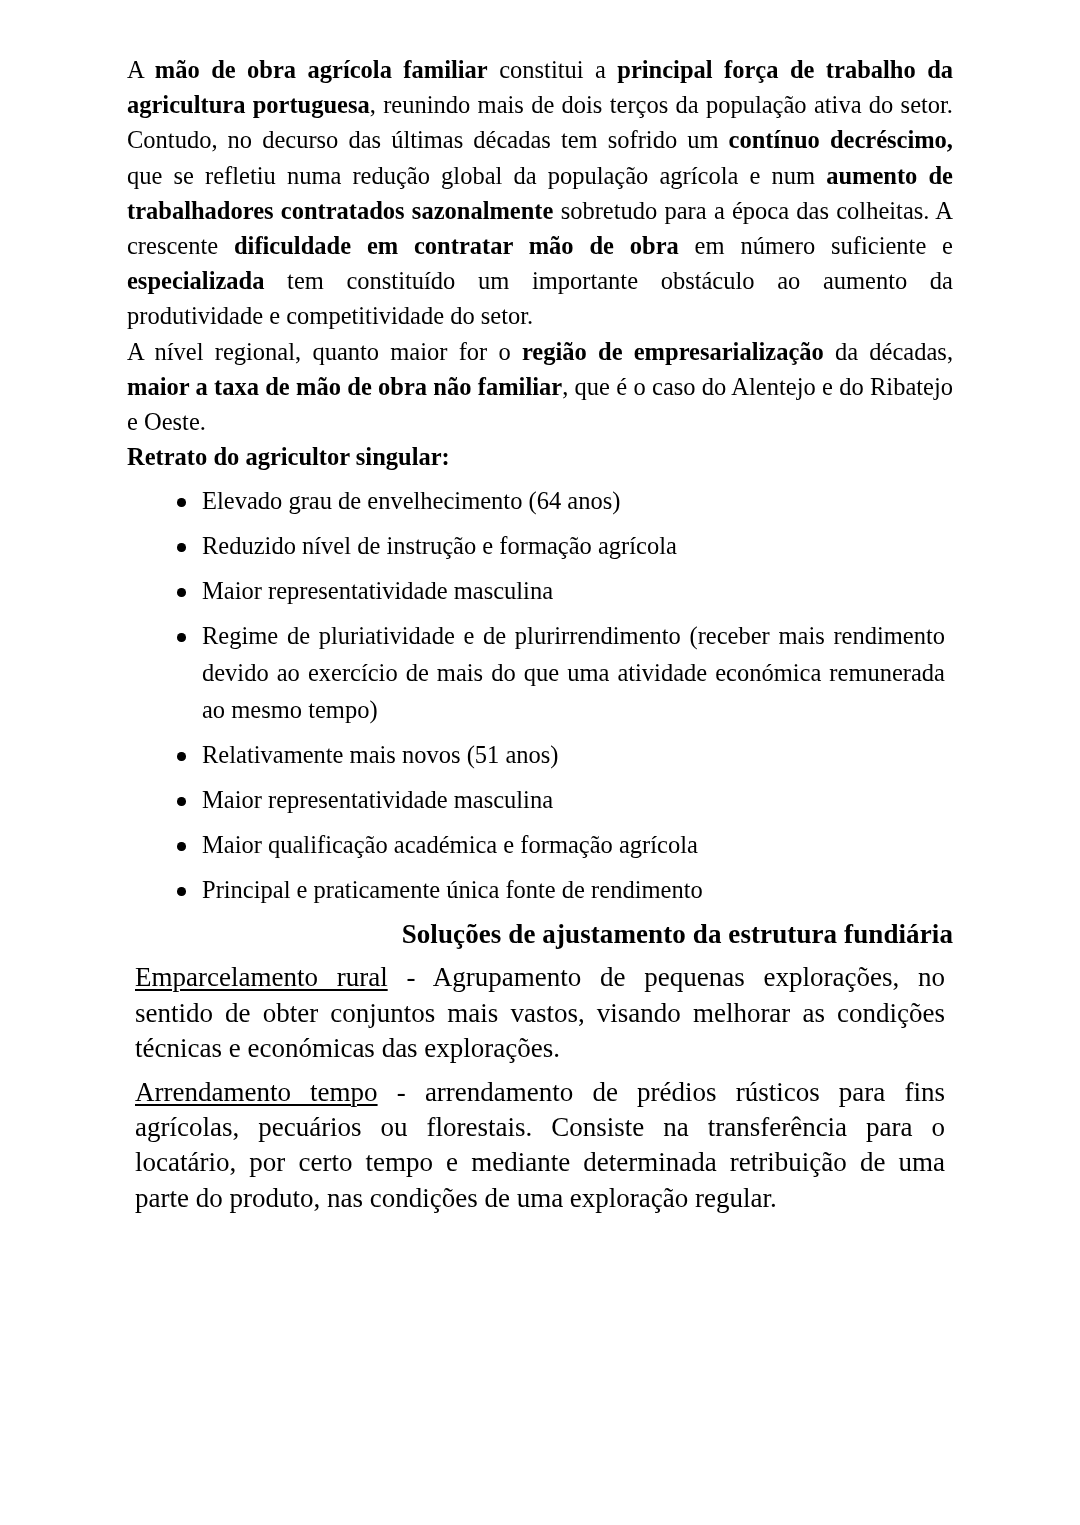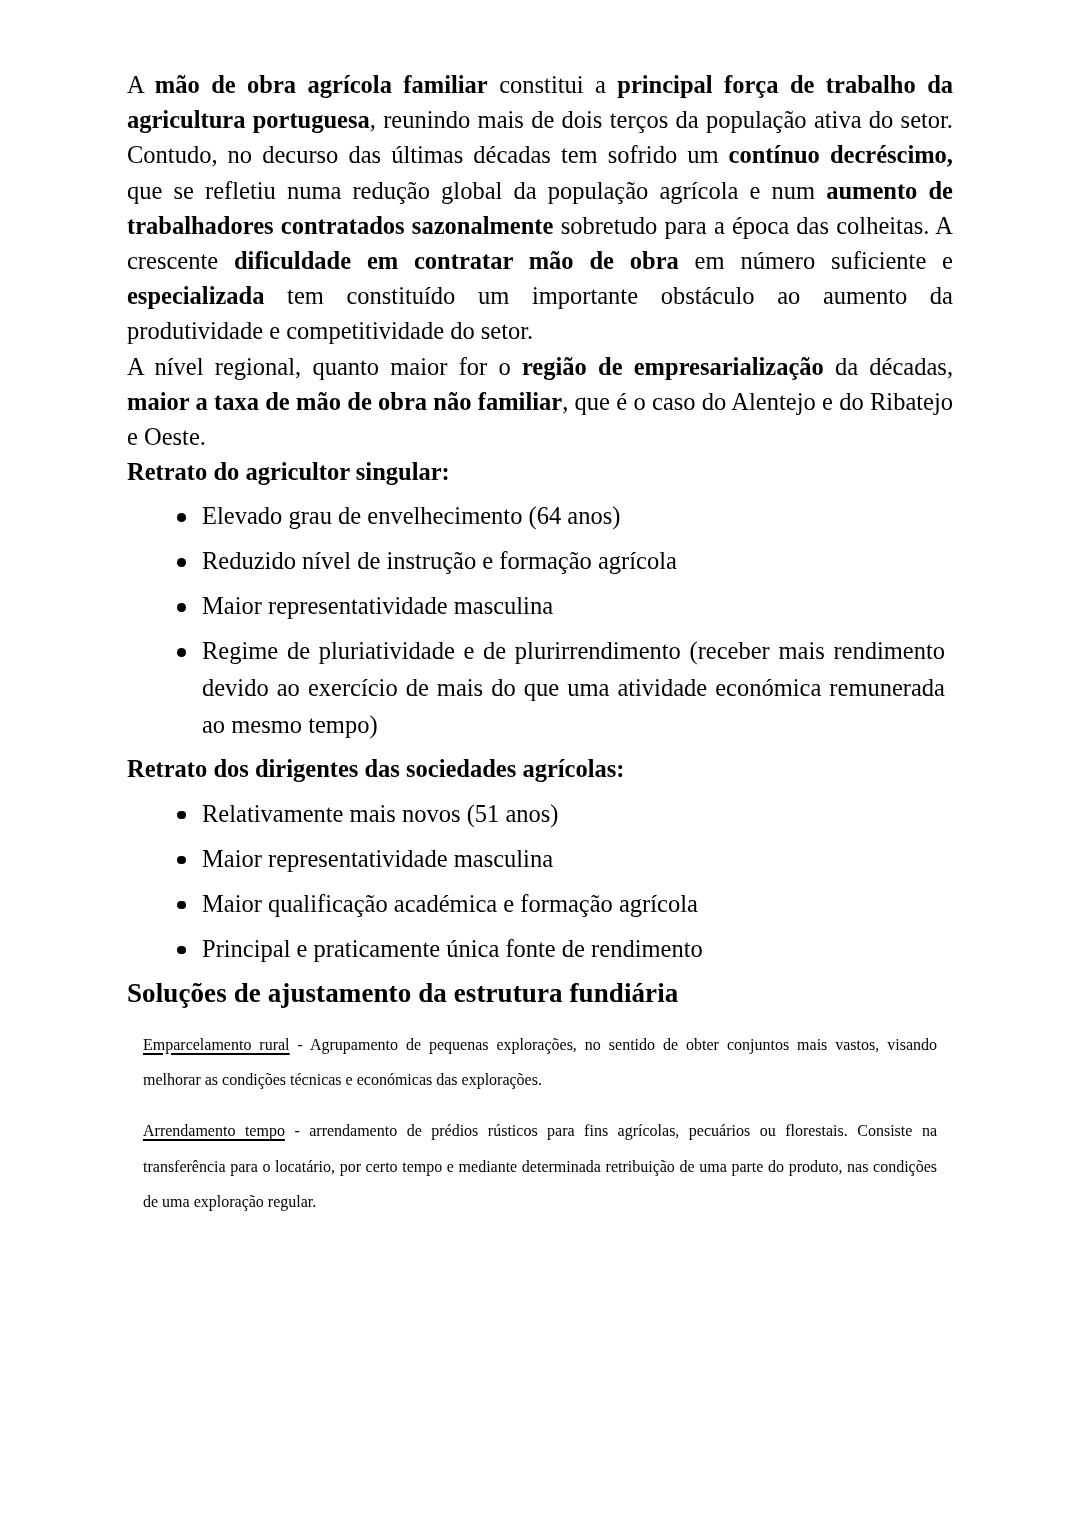--- a/index.html
+++ b/index.html
@@ -12,21 +12,21 @@
     height: 1525px;
     font-family: "Liberation Serif", "DejaVu Serif", serif;
     color: #000000;
     -webkit-font-smoothing: antialiased;
   }
   .page {
     position: relative;
     width: 1080px;
     height: 1525px;
     box-sizing: border-box;
-    padding: 67px 127px 0 127px;
+    padding: 52px 127px 0 127px;
     background: #ffffff;
   }
   .doc {
     width: 826px;
   }
 
   
   p.body-par {
     margin: 0;
     font-size: 24.5px;
@@ -75,29 +75,29 @@
     border-radius: 50%;
     background: #000000;
   }
 
   
   h1.center-title {
     margin: 0;
     font-size: 27px;
     line-height: 36px;
     font-weight: bold;
-    text-align: left;
+    text-align: right;
     letter-spacing: 0.1px;
   }
   .gap-before-title { margin-top: 58px; }
 
   
   p.def-par {
-    margin: 16px;
-    font-size: 16px;
+    margin: 8px;
+    font-size: 27px;
     line-height: 35.4px;
     text-align: justify;
     text-justify: inter-word;
   }
   .gap-before-def { margin-top: 26px; }
   .gap-before-def2 { margin-top: 48px; }
 
   u.term {
     text-decoration: underline;
     text-underline-offset: 3px;
@@ -117,21 +117,20 @@
 
     <h2 class="section-head gap-before-head">Retrato do agricultor singular:</h2>
 
     <ul class="bullets">
         <li><span>Elevado grau de envelhecimento (64 anos)</span></li>
         <li><span>Reduzido nível de instrução e formação agrícola</span></li>
         <li><span>Maior representatividade masculina</span></li>
         <li><span>Regime de pluriatividade e de plurirrendimento (receber mais rendimento devido ao exercício de mais do que  uma atividade económica remunerada ao mesmo tempo)</span></li>
       </ul>
 
-    <h2 class="section-head gap-before-head">Retrato dos dirigentes das sociedades agrícolas:</h2>
 
     <ul class="bullets">
         <li><span>Relativamente mais novos (51 anos)</span></li>
         <li><span>Maior representatividade masculina</span></li>
         <li><span>Maior qualificação académica e formação agrícola</span></li>
         <li><span>Principal e praticamente única fonte de rendimento</span></li>
       </ul>
 
     <h1 class="center-title gap-before-title">Soluções de ajustamento da estrutura fundiária</h1>
 

